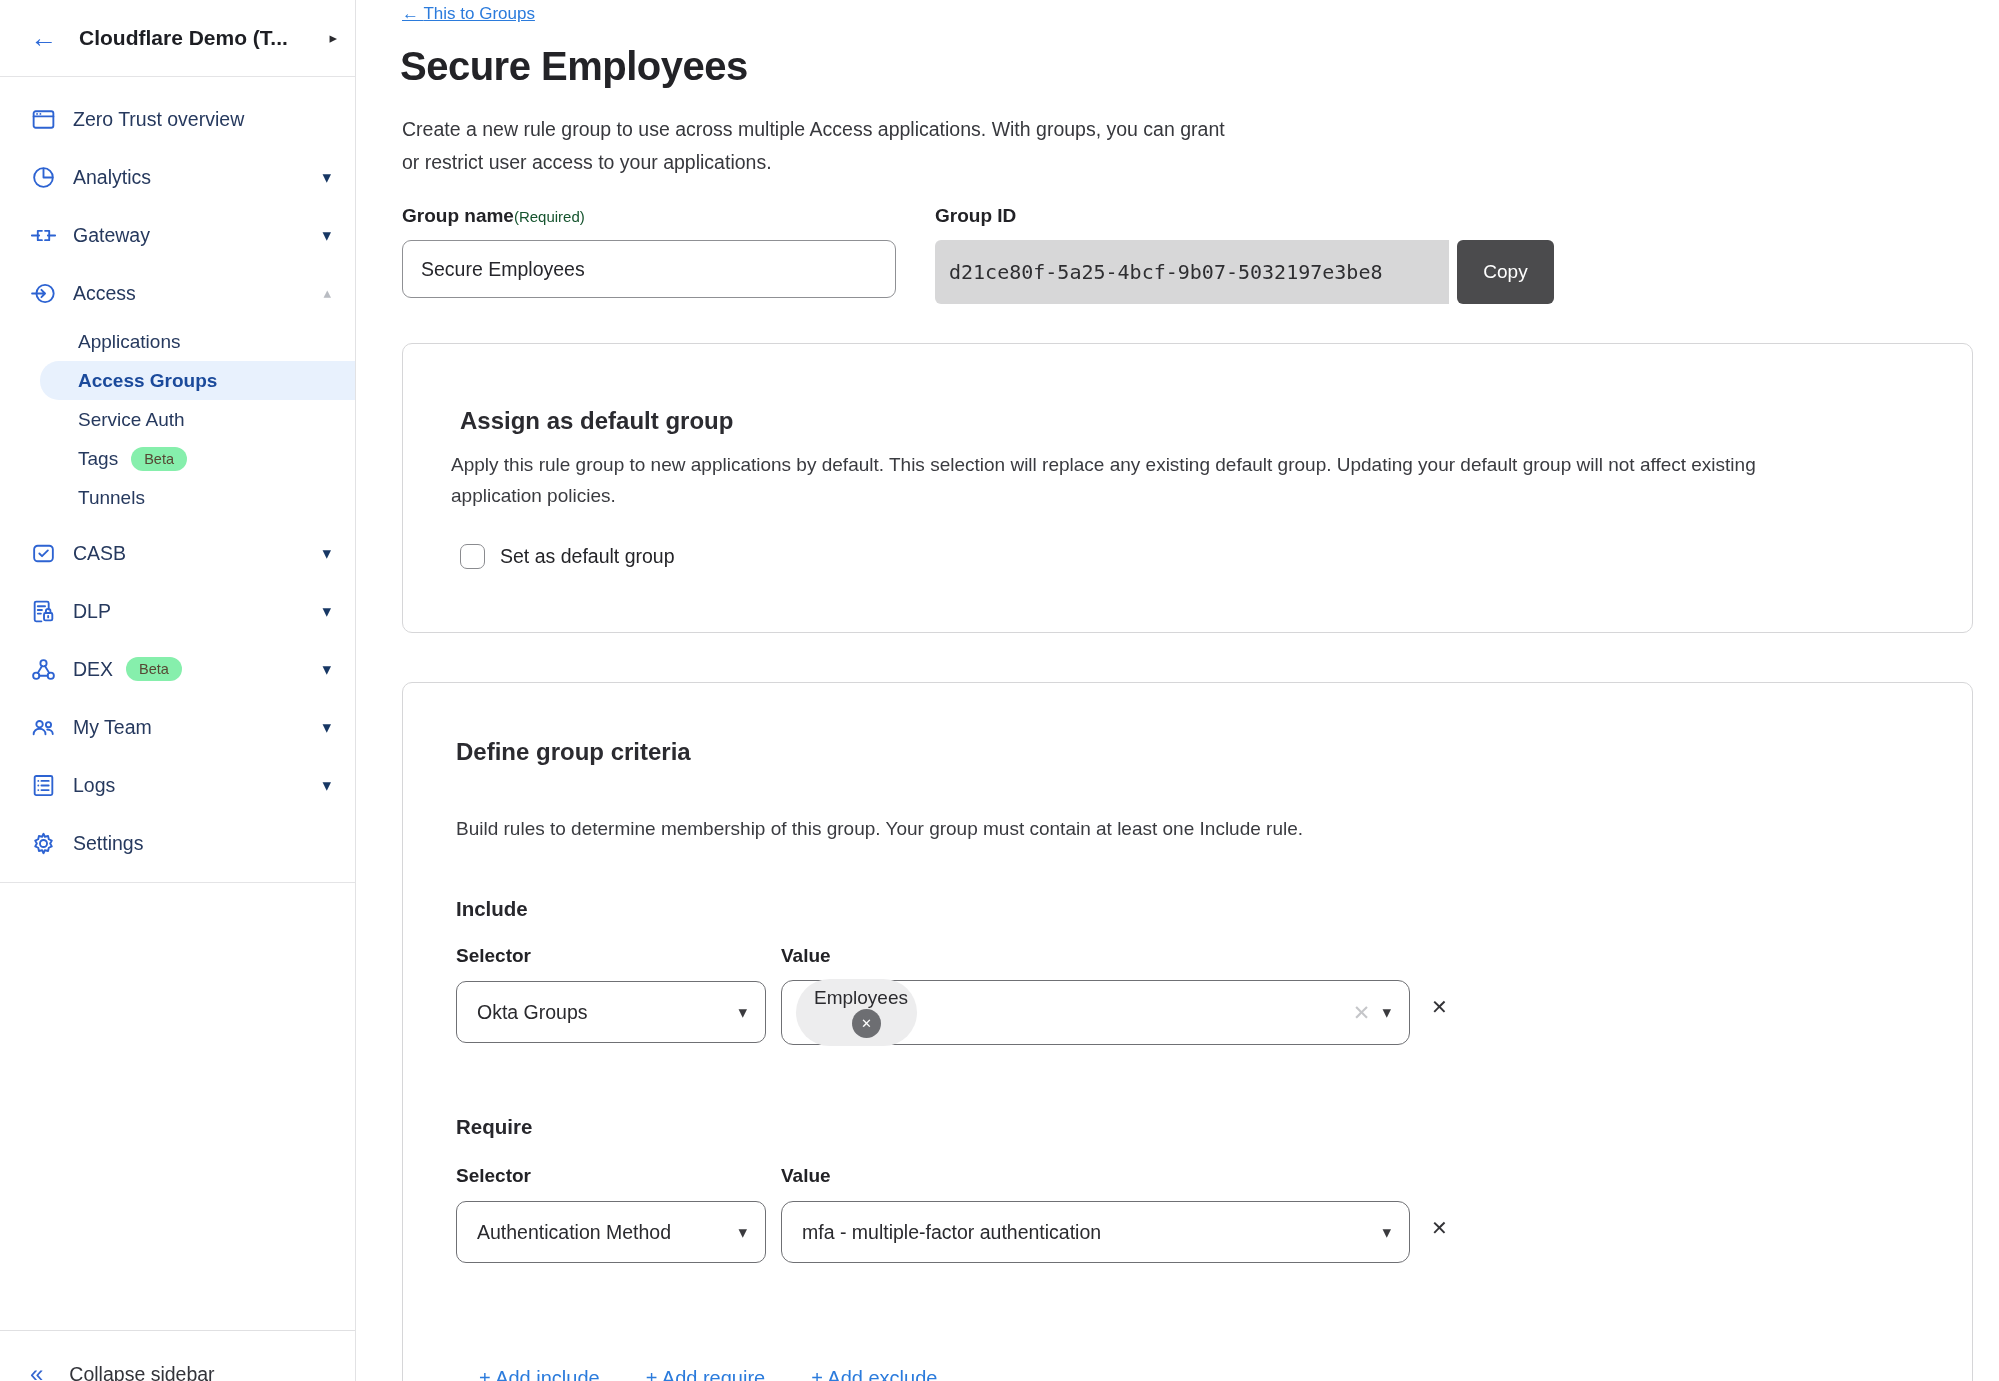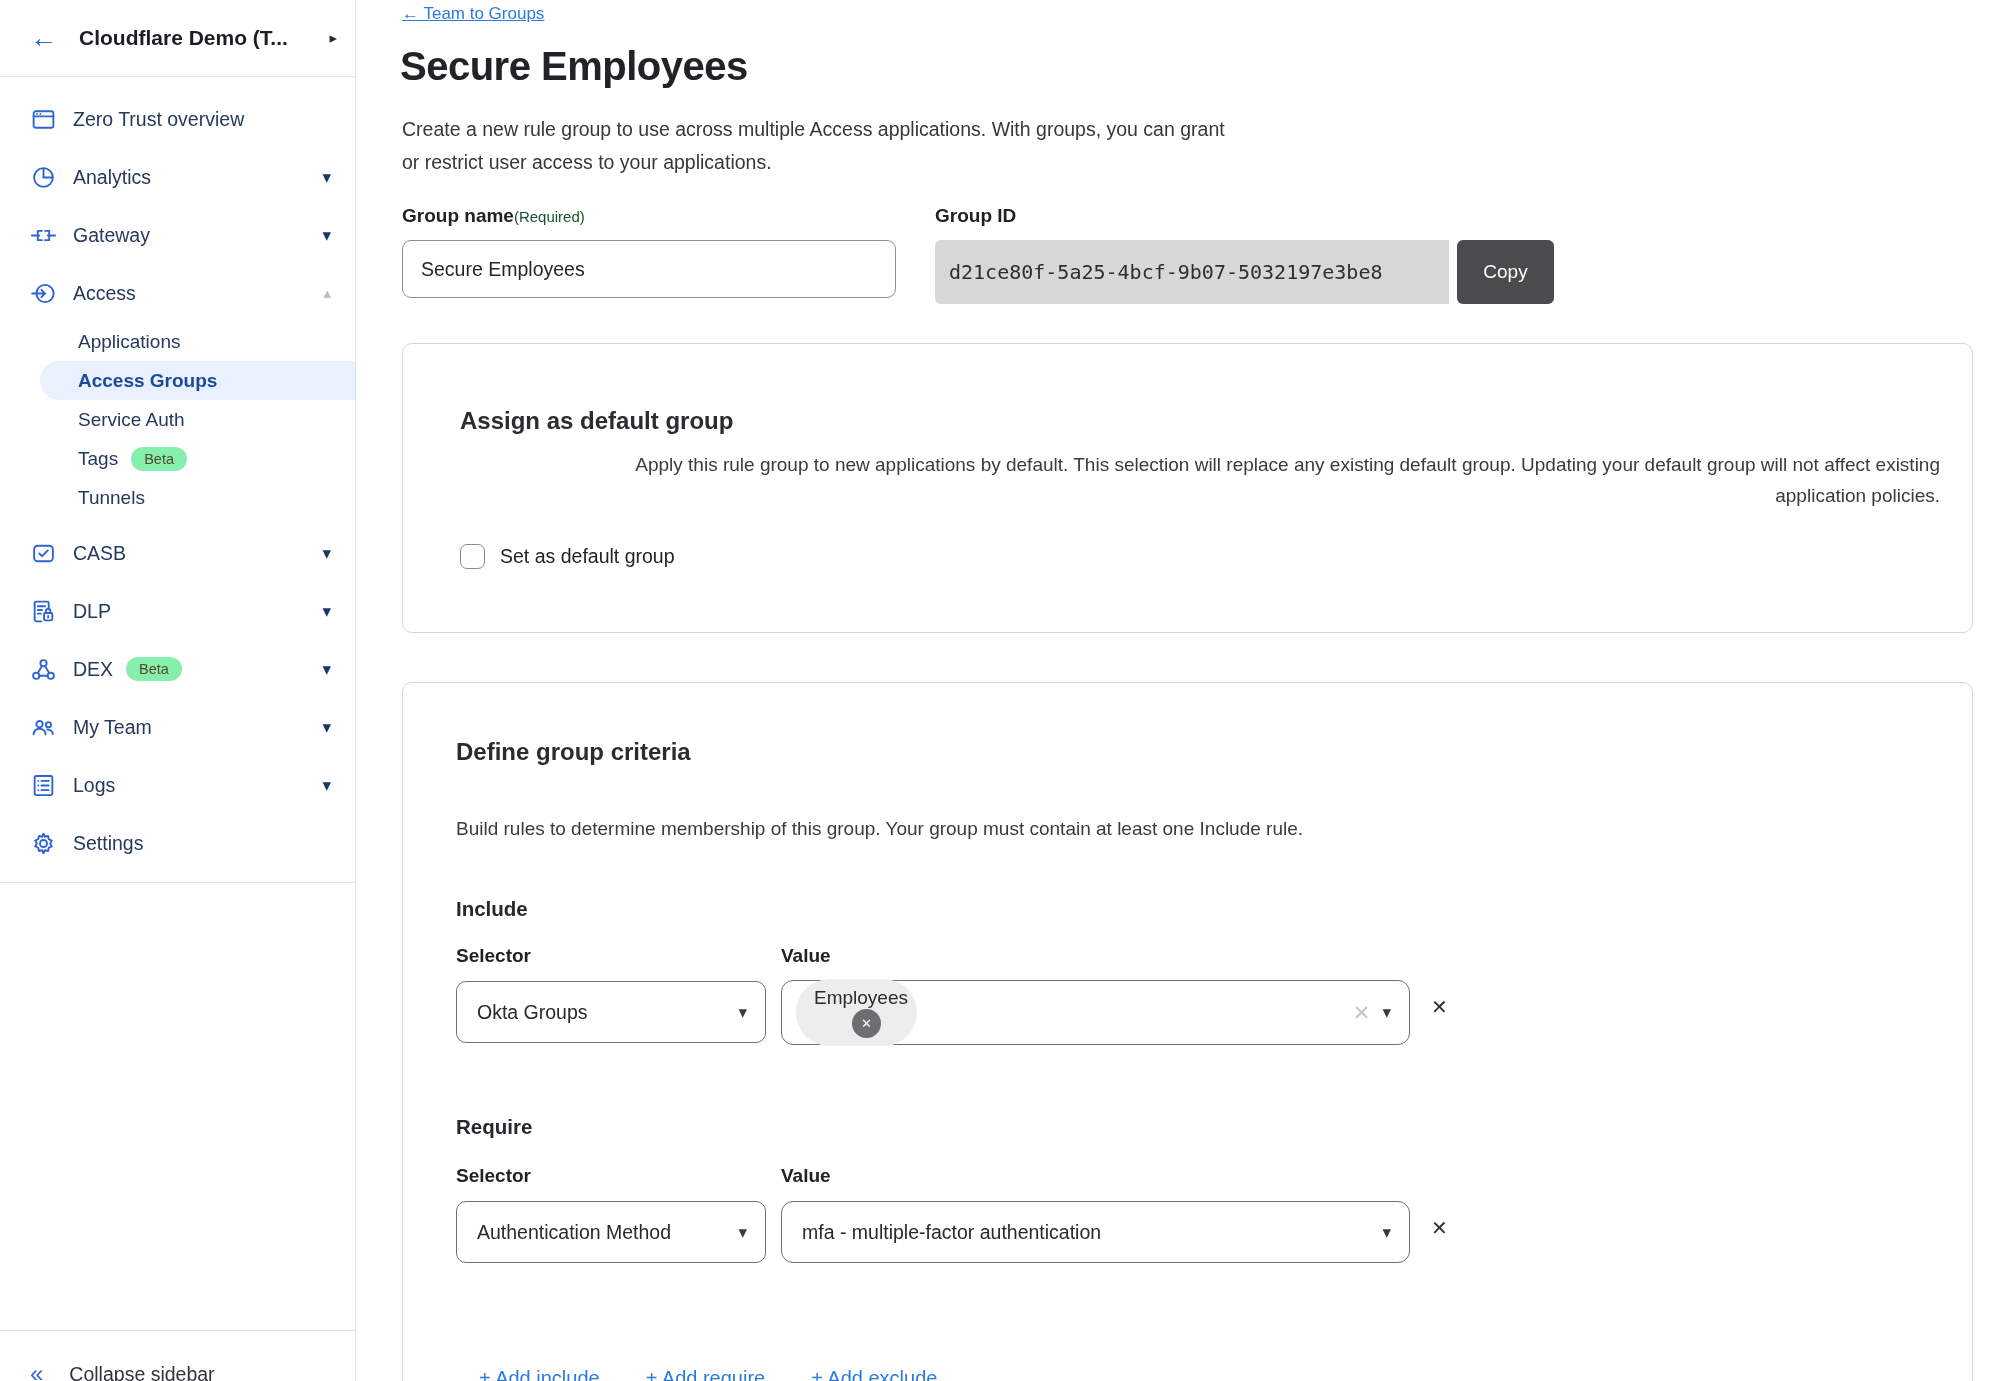--- a/index.html
+++ b/index.html
@@ -244,21 +244,21 @@
     </div>
 
     <div class="sb-collapse">
       <div class="sb-collapse-inner">
         <span class="collapse-icon">«</span>
         <span class="collapse-label">Collapse sidebar</span>
       </div>
     </div>
   </div>
 
-  <a class="back-link"><span>←</span> <span>Team to Groups</span></a>
+  <a class="back-link"><span>←</span> <span>This to Groups</span></a>
 
   <h1 class="page-title">Secure Employees</h1>
 
   <div class="page-desc">
     <div>Create a new rule group to use across multiple Access applications. With groups, you can grant</div>
     <div>or restrict user access to your applications.</div>
   </div>
 
   <div class="field-label" style="left:402px; top:205px;">
     <span>Group name</span><span class="req-hint">(Required)</span>
@@ -266,21 +266,21 @@
   <input class="name-input" type="text" value="Secure Employees" style="">
 
   <div class="field-label" style="left:935px; top:205px;">Group ID</div>
   <div class="id-row">
     <div class="id-box">d21ce80f-5a25-4bcf-9b07-5032197e3be8</div>
     <button class="copy-btn">Copy</button>
   </div>
 
   <div class="card card1">
     <div class="card-title" style="left:57px; top:63px;">Assign as default group</div>
-    <div class="card-text" style="left:57px; top:105px; width:1480px;text-align:right;">
+    <div class="card-text" style="left:48px; top:105px; width:1480px;">
       <div>Apply this rule group to new applications by default. This selection will replace any existing default group. Updating your default group will not affect existing</div>
       <div>application policies.</div>
     </div>
     <div class="chk-row">
       <span class="checkbox"></span>
       <span class="chk-label">Set as default group</span>
     </div>
   </div>
 
   <div class="card card2">

